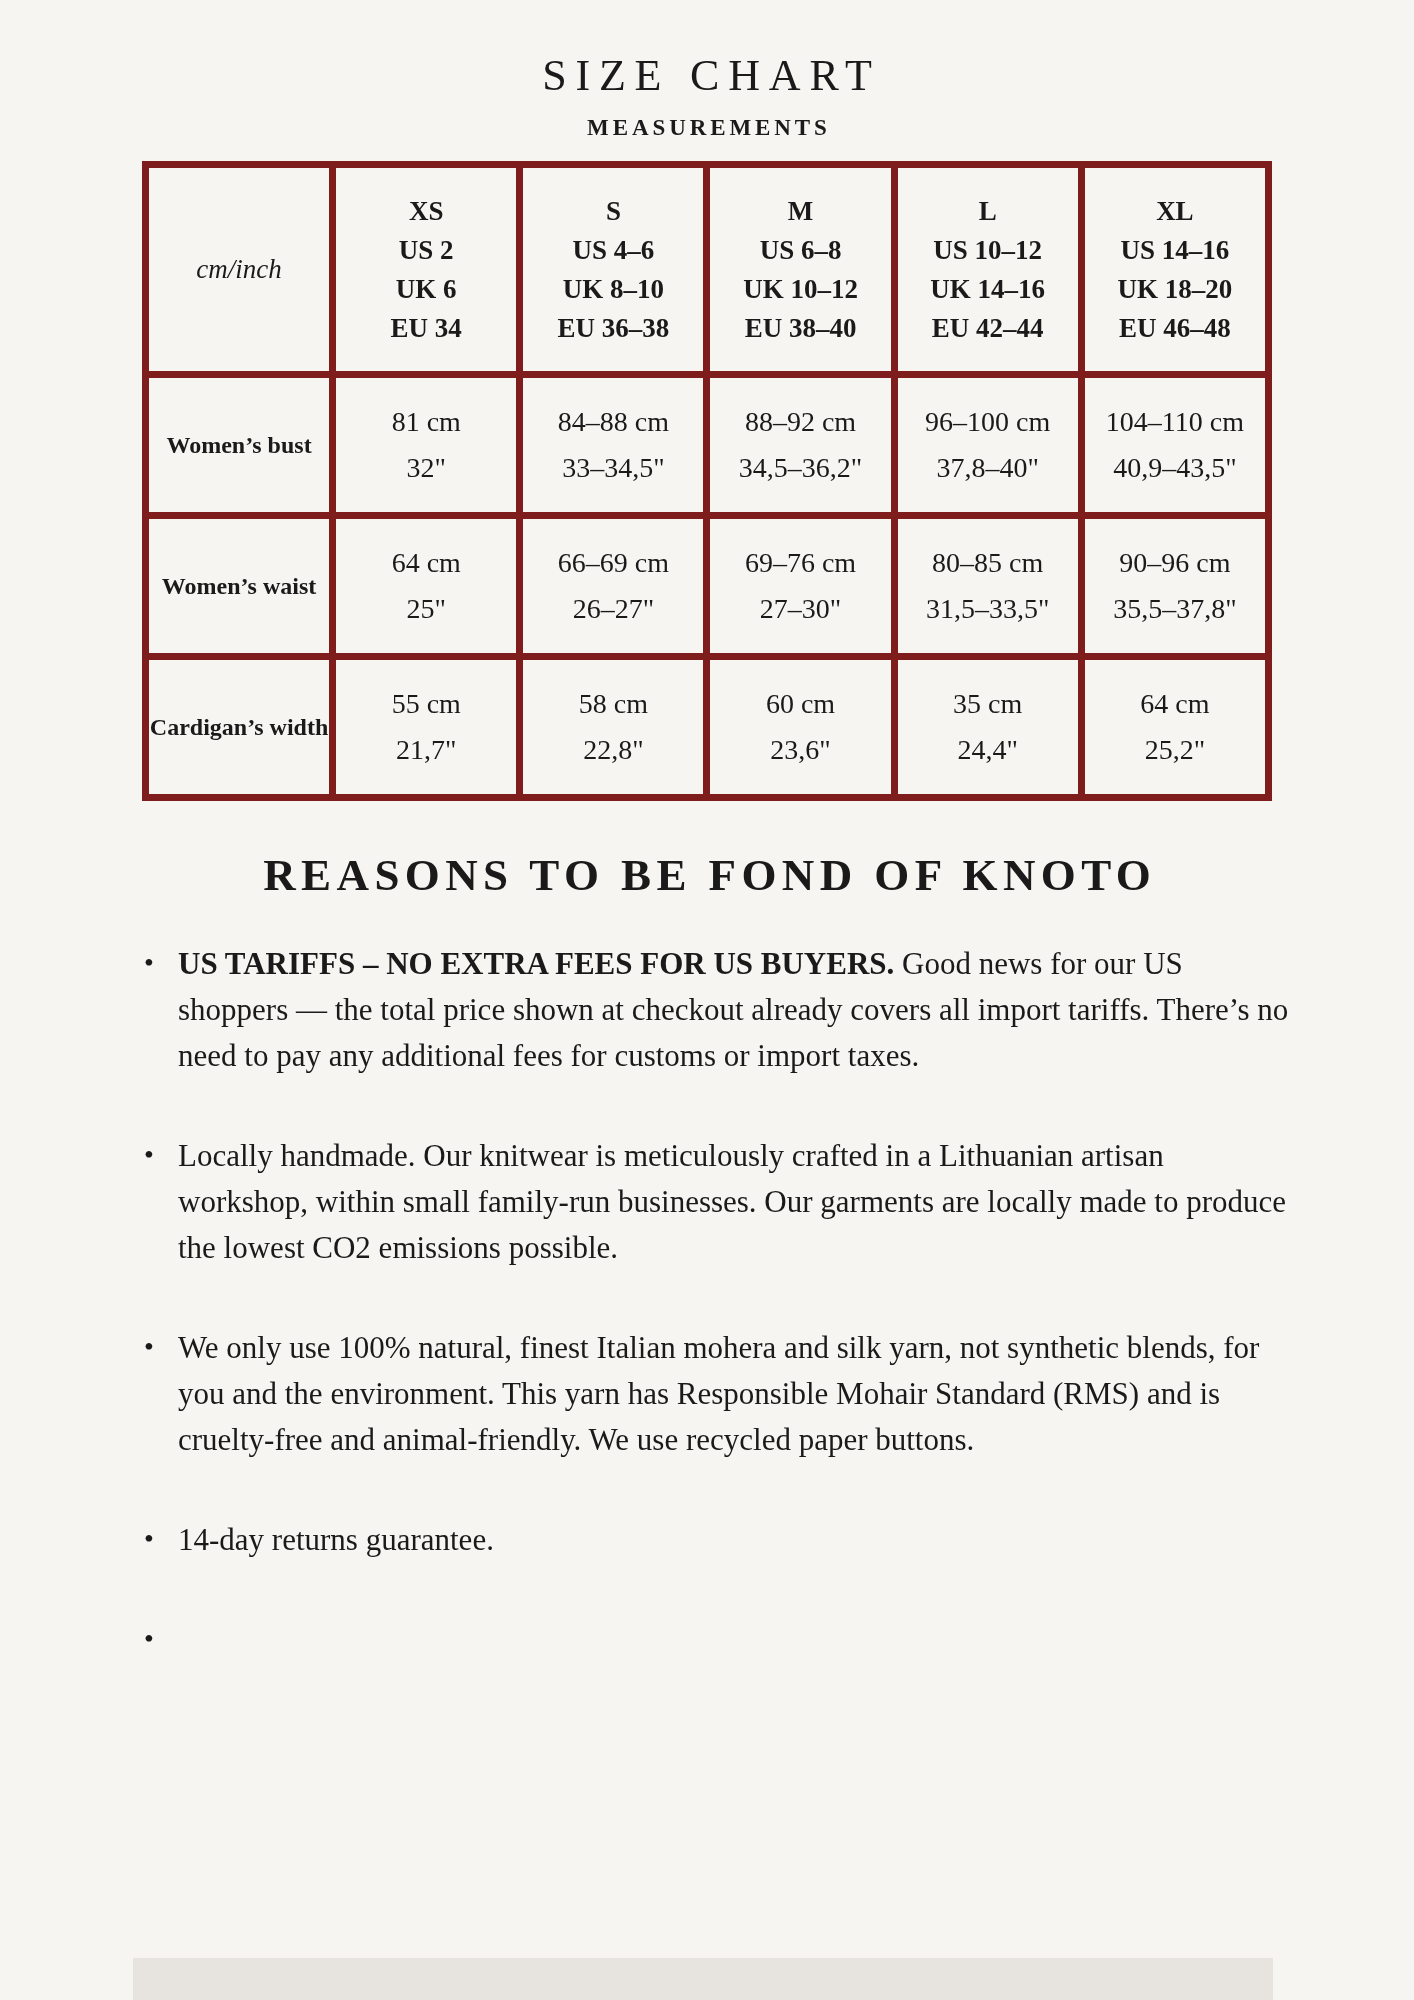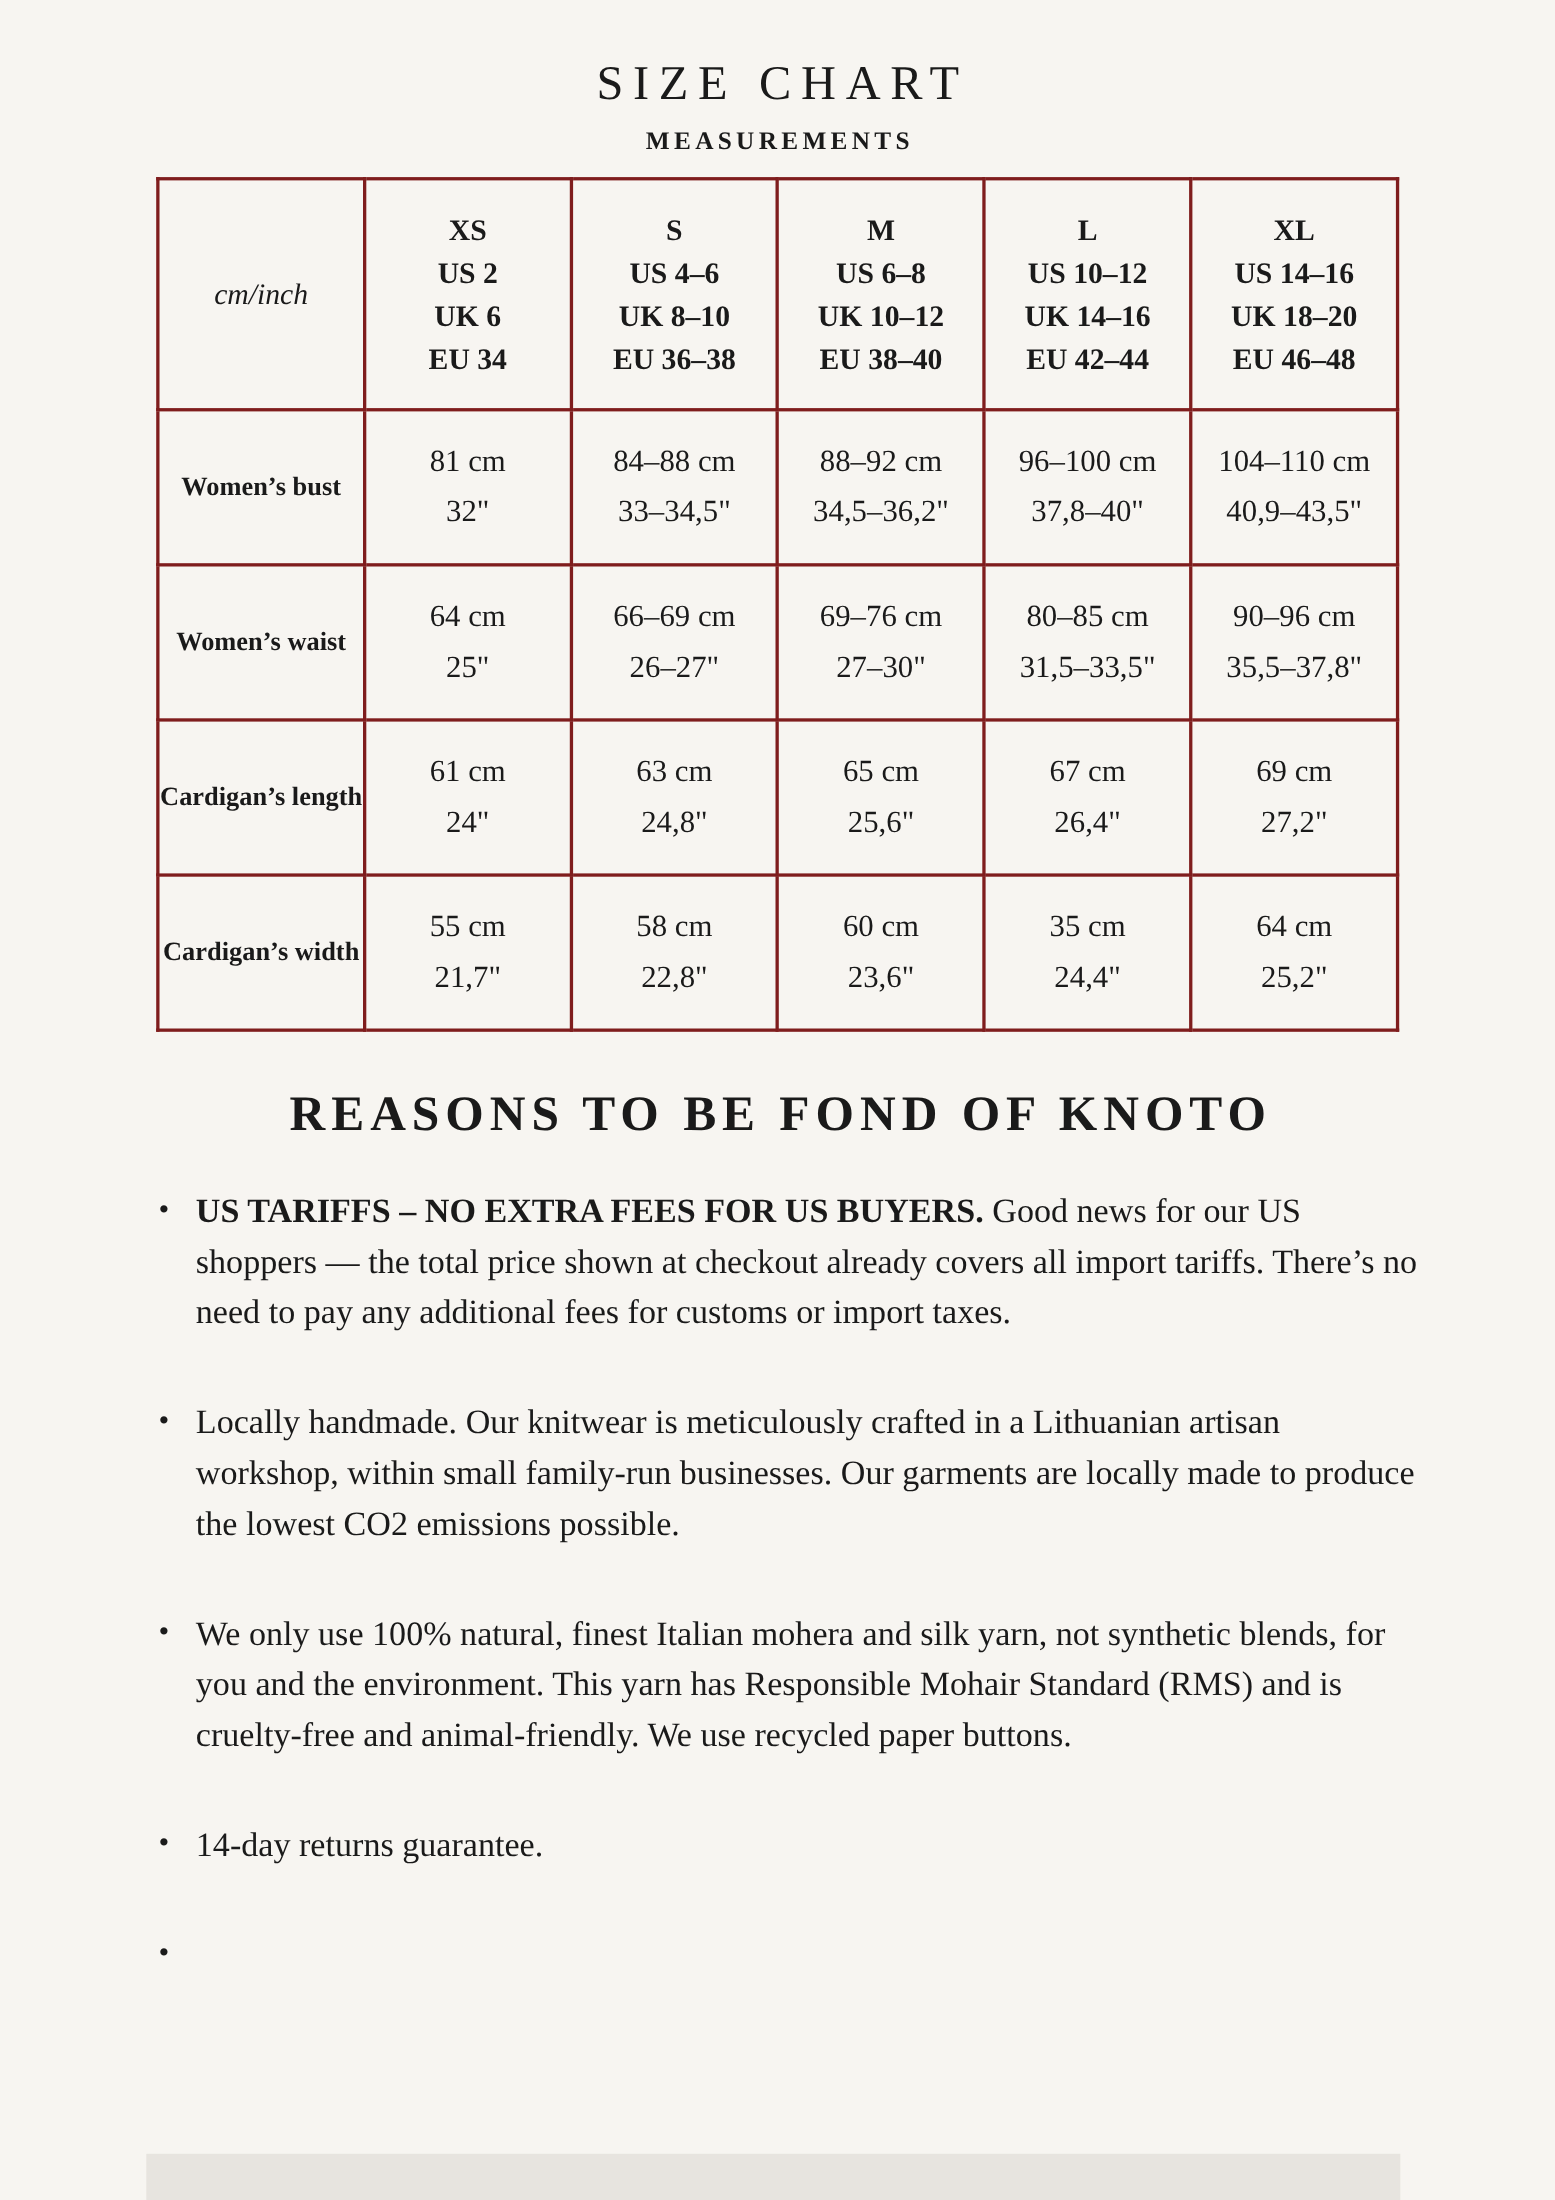--- a/index.html
+++ b/index.html
@@ -25,21 +25,21 @@
     letter-spacing: 0.17em; text-indent: 0.17em;
   }
 
   .size-table {
     border-collapse: collapse;
     margin: 20px auto 0;
     width: 1130px;
     table-layout: fixed;
   }
   .size-table td {
-    border: 3px solid #7f1d1d;
+    border: 7px solid #7f1d1d;
     text-align: center;
     vertical-align: middle;
     padding: 0;
   }
   tr.head td { height: 210px; }
   tr.head .head-lines div { line-height: 39px; font-size: 27px; font-weight: bold; }
   .corner { font-size: 27px; font-weight: normal; font-style: italic; }
   tr.data td { height: 141px; }
   .row-label { font-weight: bold; font-size: 24px; line-height: 40px; padding: 0 24px; }
   .cell div { line-height: 46px; font-size: 28px; }
@@ -170,43 +170,20 @@
     <td class="cell">
       <div>80–85 cm</div>
       <div>31,5–33,5"</div>
     </td>
     <td class="cell">
       <div>90–96 cm</div>
       <div>35,5–37,8"</div>
     </td>
   </tr>
 
-  <tr class="data">
-    <td class="row-label">Cardigan’s length</td>
-    <td class="cell">
-      <div>61 cm</div>
-      <div>24"</div>
-    </td>
-    <td class="cell">
-      <div>63 cm</div>
-      <div>24,8"</div>
-    </td>
-    <td class="cell">
-      <div>65 cm</div>
-      <div>25,6"</div>
-    </td>
-    <td class="cell">
-      <div>67 cm</div>
-      <div>26,4"</div>
-    </td>
-    <td class="cell">
-      <div>69 cm</div>
-      <div>27,2"</div>
-    </td>
-  </tr>
 
   <tr class="data">
     <td class="row-label">Cardigan’s width</td>
     <td class="cell">
       <div>55 cm</div>
       <div>21,7"</div>
     </td>
     <td class="cell">
       <div>58 cm</div>
       <div>22,8"</div>

